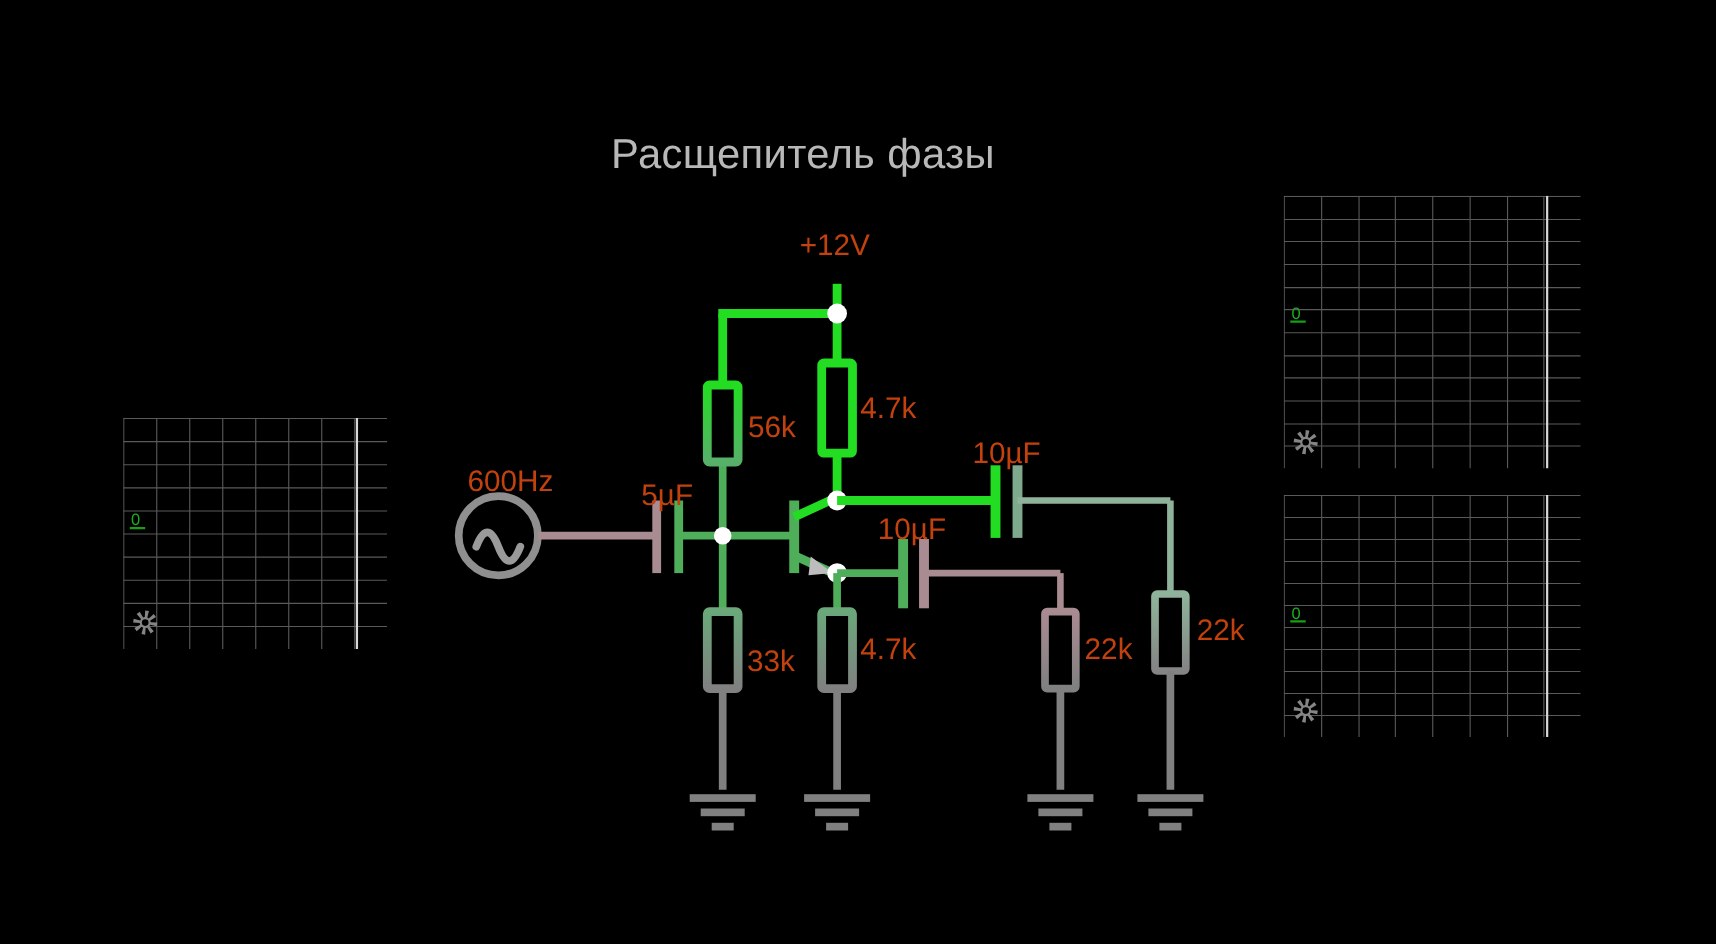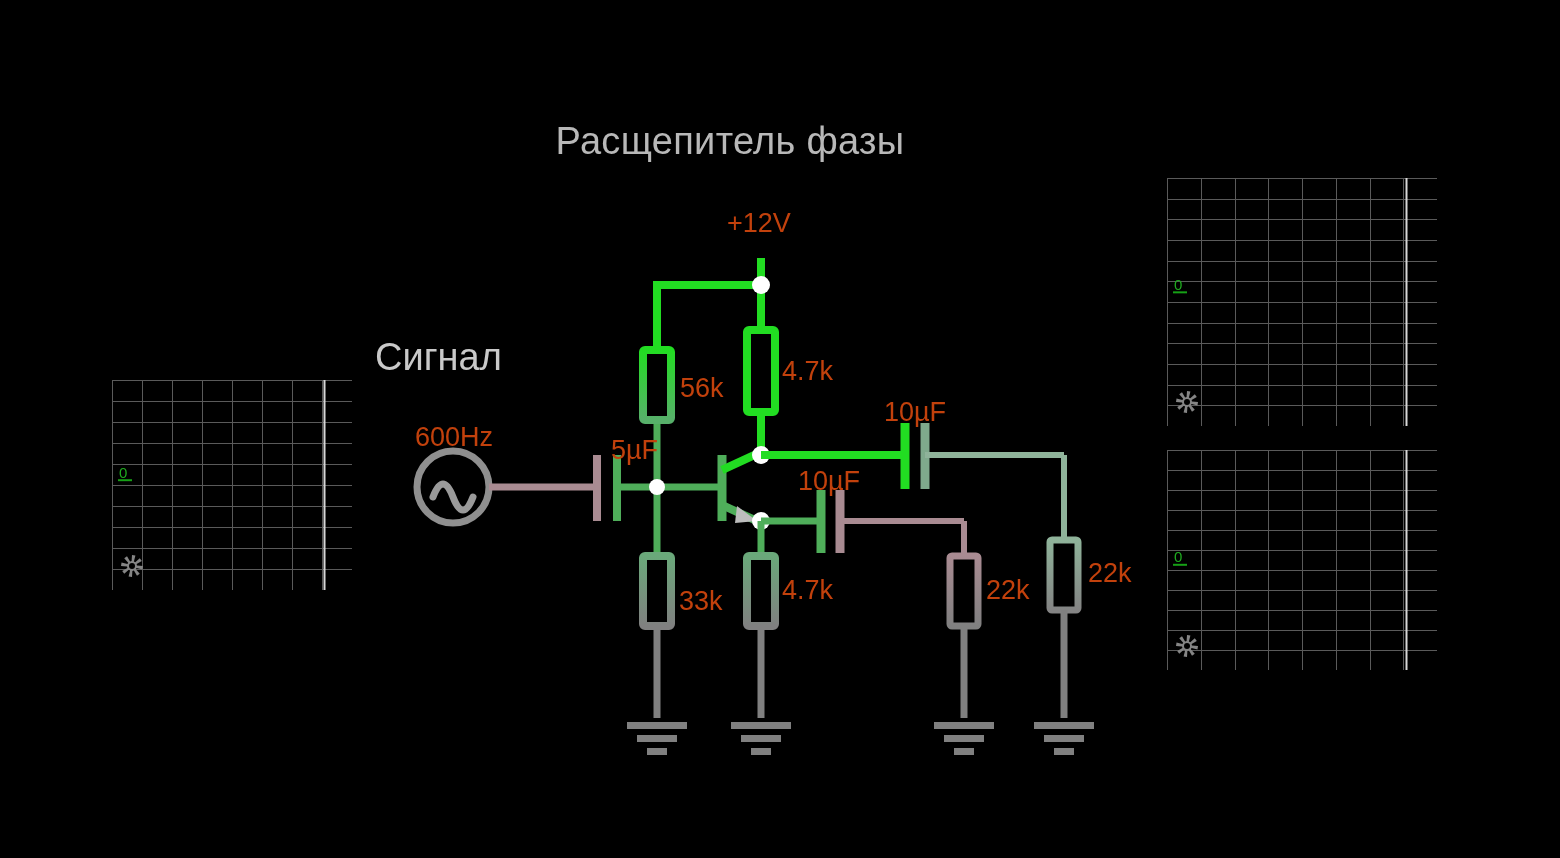--- a/index.html
+++ b/index.html
@@ -13,21 +13,20 @@
   svg.circuit{position:absolute;left:0;top:0;width:1560px;height:858px;}
   .scope{position:absolute;background:#000;}
   .scope svg{display:block;}
 </style>
 </head>
 <body>
 
 <div id="stage">
 
   <div id="title">Расщепитель фазы</div>
-  <div id="signal-label">Сигнал</div>
 
   <svg class="circuit" viewBox="0 0 1560 858" xmlns="http://www.w3.org/2000/svg">
     <defs>
       <linearGradient id="gHotMid" x1="0" y1="0" x2="0" y2="1">
         <stop offset="0%" stop-color="#22dd22"></stop>
           <stop offset="100%" stop-color="#57b06a"></stop>
       </linearGradient>
       <linearGradient id="gMidGray" x1="0" y1="0" x2="0" y2="1">
         <stop offset="0%" stop-color="#6aa87a"></stop>
           <stop offset="100%" stop-color="#808080"></stop>
@@ -136,22 +135,22 @@
       <rect x="954" y="748" width="20" height="7" fill="#808080"></rect>
     </g>
     <g>
       <rect x="1034" y="722" width="60" height="7" fill="#808080"></rect>
       <rect x="1044" y="735" width="40" height="7" fill="#808080"></rect>
       <rect x="1054" y="748" width="20" height="7" fill="#808080"></rect>
     </g>
   </svg>
 
   <div class="lbl" style="left:727px;top:210px;">+12V</div>
-  <div class="lbl" style="left:415px;top:424px;">600Hz</div>
-  <div class="lbl" style="left:583px;top:437px;margin-left:28px;">5µF</div>
+  <div class="lbl" style="left:425px;top:424px;">600Hz</div>
+  <div class="lbl" style="left:583px;top:437px;">5µF</div>
   <div class="lbl" style="left:680px;top:375px;text-align:center;">56k</div>
   <div class="lbl" style="left:782px;top:358px;">4.7k</div>
   <div class="lbl" style="left:679px;top:588px;">33k</div>
   <div class="lbl" style="left:782px;top:577px;">4.7k</div>
   <div class="lbl" style="left:884px;top:399px;">10µF</div>
   <div class="lbl" style="left:798px;top:468px;">10µF</div>
   <div class="lbl" style="left:986px;top:577px;">22k</div>
   <div class="lbl" style="left:1088px;top:560px;">22k</div>
 
   <div id="scopes-host">

